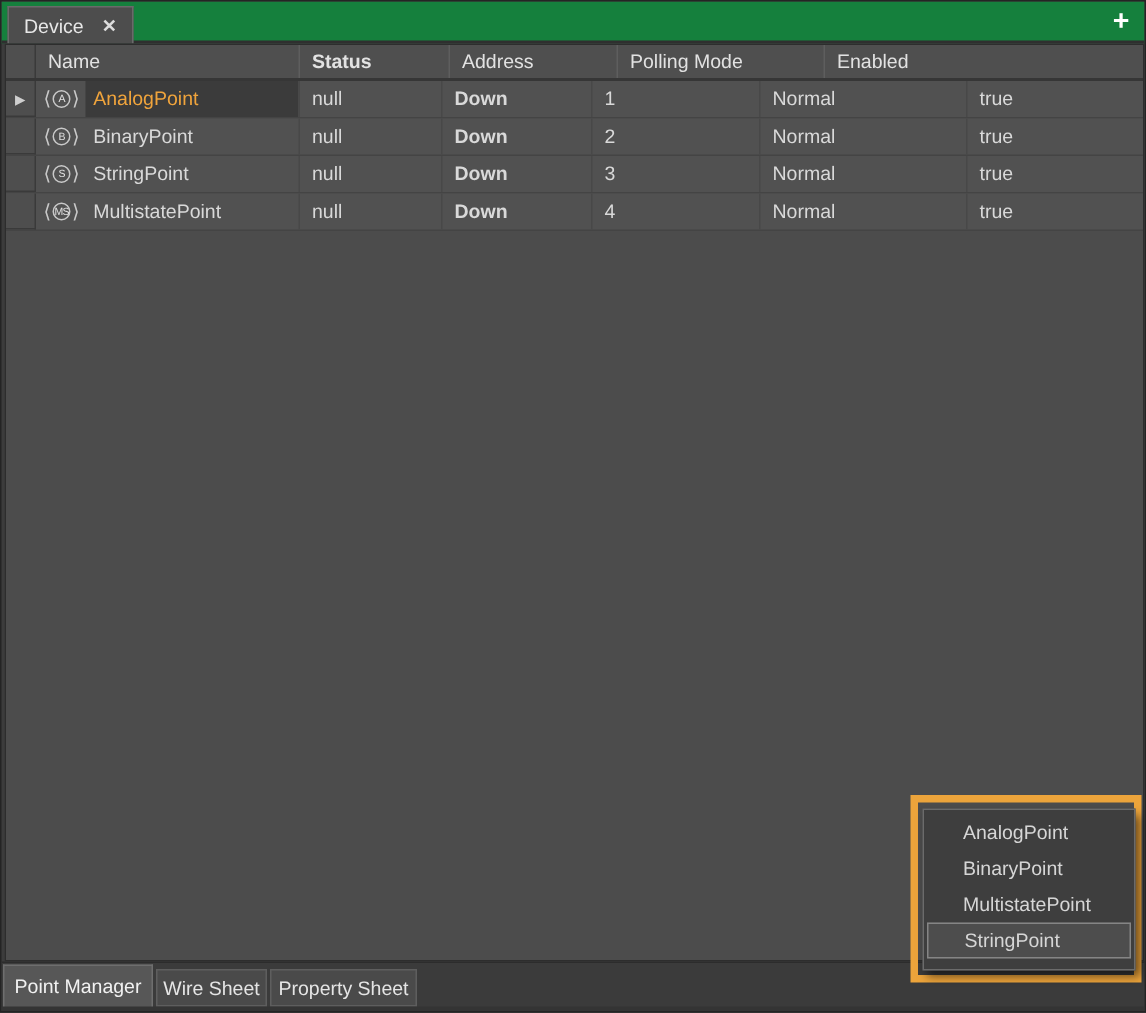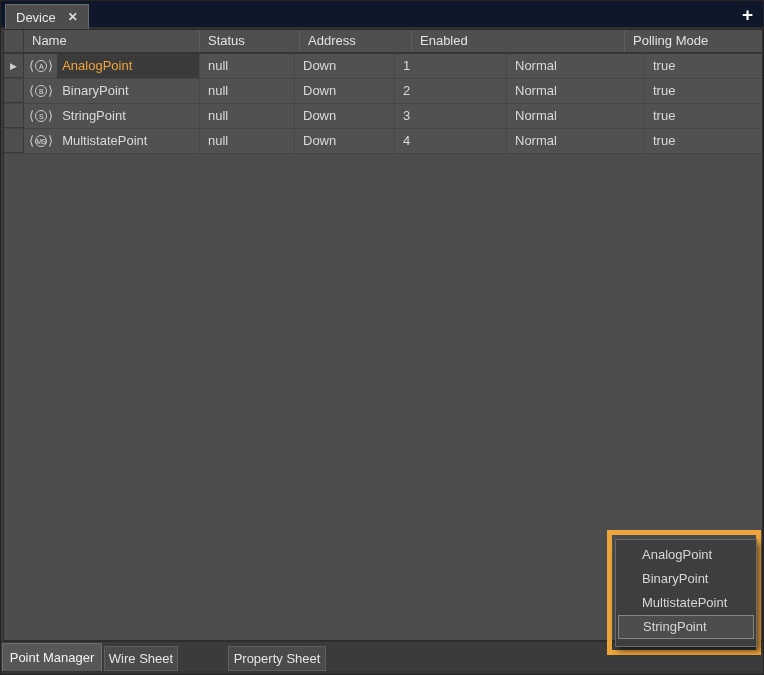--- a/index.html
+++ b/index.html
@@ -1,21 +1,21 @@
 <!DOCTYPE html>
 <html><head>
 <meta charset="utf-8">
 <style>
   html,body{margin:0;padding:0;background:#2e2e2e;}
   *{box-sizing:border-box;font-family:"Liberation Sans",sans-serif;}
   #app{position:relative;width:764px;height:675px;background:#3c3c3c;overflow:hidden;
        border:1px solid #242424;}
 
   
-  .tabstrip{position:absolute;top:0;left:0;right:0;height:28px;background:#0f172a;
+  .tabstrip{position:absolute;top:0;left:0;right:0;height:28px;background:#15803d;
             border-bottom:2px solid #2f2f2f;}
   .doc-tab{position:absolute;left:4px;top:3px;height:25px;display:flex;align-items:center;
            padding:0 10px;background:#4d4d4d;border:1px solid #6a6a6a;border-bottom:none;
            color:#e8e8e8;font-size:13px;cursor:default;}
   .doc-tab .close{margin-left:12px;color:#dcdcdc;font-size:12px;font-weight:bold;}
   .add-tab{position:absolute;right:10px;top:2px;color:#ffffff;font-size:19px;font-weight:bold;
            line-height:24px;}
 
   
   .main{position:absolute;top:28px;left:2px;width:760px;height:612px;background:#4c4c4c;
@@ -23,21 +23,21 @@
   .titlebar{height:45px;line-height:45px;text-align:center;background:#545454;
             border-bottom:2px solid #393939;color:#d9d9d9;font-size:19px;}
 
   
   .thead{display:flex;height:24px;background:#4f4f4f;border-bottom:2px solid #363636;}
   .thead .hcell{color:#e2e2e2;font-size:13px;line-height:22px;padding-left:8px;
                 border-left:1px solid #5e5e5e;overflow:hidden;white-space:nowrap;}
   .gcol{width:20px;flex:0 0 20px;border-right:1px solid #3a3a3a;}
   .c-name{width:175px;flex:0 0 175px;}
   .c-out{width:95px;flex:0 0 95px;}
-  .c-status{width:100px;flex:0 0 100px;}
+  .c-status{width:100px;flex:0 0 100px;font-weight:bold;}
   .c-addr{width:112px;flex:0 0 112px;}
   .c-poll{width:138px;flex:0 0 138px;}
   .c-en{flex:1 1 auto;}
   .thead .c-name{border-left:none;}
 
   .trow{display:flex;height:25px;background:#515151;border-bottom:1px solid #444444;}
   .trow .cell{color:#d9d9d9;font-size:13px;line-height:24px;padding-left:8px;
               border-left:1px solid #484848;overflow:hidden;white-space:nowrap;}
   .trow .gcell{width:20px;flex:0 0 20px;background:#4e4e4e;border-right:1px solid #3a3a3a;
                border-bottom:1px solid #3a3a3a;text-align:center;color:#cfcfcf;
@@ -65,21 +65,21 @@
 
   
   .bottombar{position:absolute;left:0;right:0;top:640px;height:35px;background:#3b3b3b;
              border-top:1px solid #2c2c2c;}
   .btab{position:absolute;font-size:13px;text-align:center;white-space:nowrap;}
   .btab.active{left:1px;top:1px;height:29px;line-height:28px;width:100px;background:#575757;
                border:1px solid #6e6e6e;border-bottom:none;color:#f2f2f2;text-align:center;}
   .btab.inactive{top:4px;height:25px;line-height:24px;background:#4a4a4a;
                  border:1px solid #5e5e5e;color:#e5e5e5;}
   #btab1{left:103px;width:74px;}
-  #btab2{left:179px;width:98px;margin-left:48px;}
+  #btab2{left:179px;width:98px;}
   .bottom-edge{position:absolute;left:0;right:0;bottom:0;height:5px;background:#343434;}
 </style>
 </head>
 <body>
 
 <div id="app">
 
   <div class="tabstrip">
     <div class="doc-tab">
       <span>Device</span>
@@ -88,22 +88,22 @@
     <div class="add-tab">+</div>
   </div>
 
   <div class="main">
 
     <div class="thead">
       <div class="gcol"></div>
       <div class="hcell c-name">Name</div>
       <div class="hcell c-status">Status</div>
       <div class="hcell c-addr">Address</div>
+      <div class="hcell c-poll">Polling Mode</div>
       <div class="hcell c-en">Enabled</div>
-      <div class="hcell c-poll">Polling Mode</div>
     </div>
 
     <div class="trow selected">
       <div class="gcell">▶</div>
       <div class="cell namecell c-name">
         <span class="pticon">
             <span>⟨</span>
             <span class="ltr">A</span>
             <span>⟩</span>
           </span>

